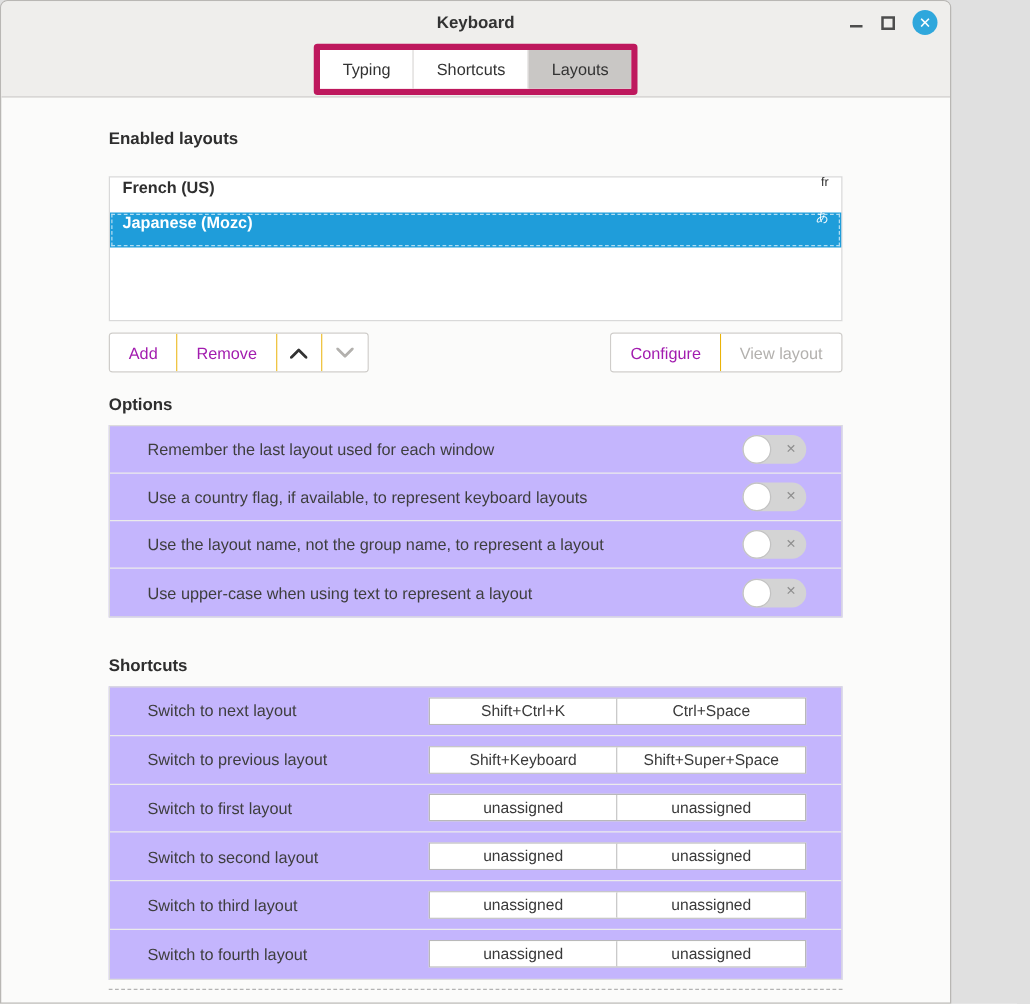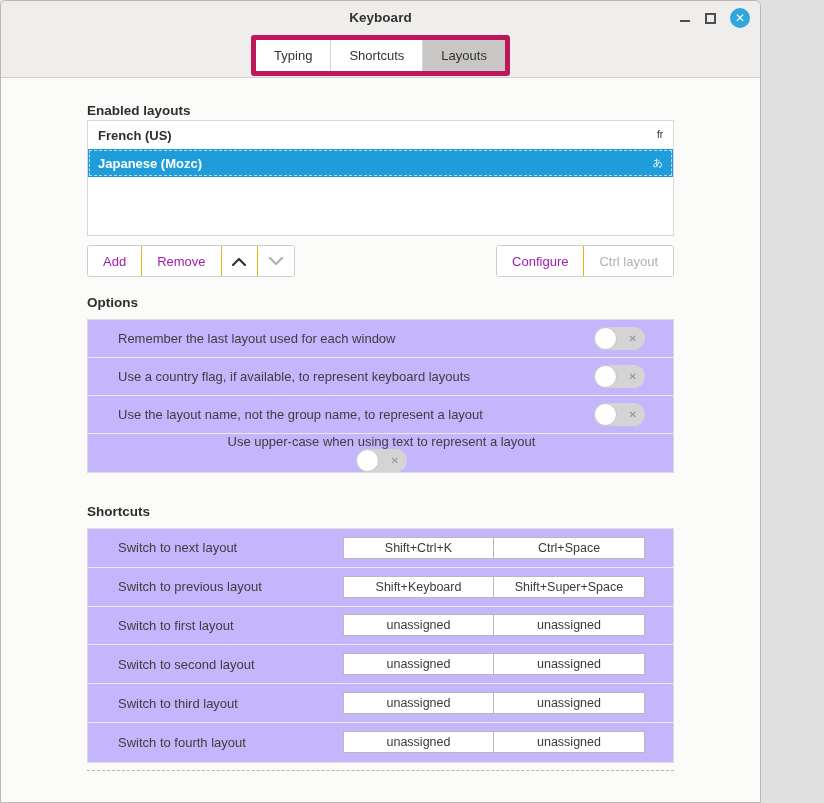--- a/index.html
+++ b/index.html
@@ -36,28 +36,28 @@
   .tab {
     padding: 8px 18px; font-size: 13px; color: #333; background: #ffffff;
     border-right: 1px solid #d6d4d1; min-width: 70px; text-align: center; cursor: pointer;
   }
   .tab:last-child { border-right: none; }
   .tab.active { background: #c9c7c5; }
 
   
   .content { padding: 0 86px; }
   .section-heading { font-size: 13.5px; font-weight: bold; color: #2e2e2e; }
-  .h-layouts { margin-top: 25px; margin-bottom: 2px; }
+  .h-layouts { margin-top: 25px; margin-bottom: 23px; }
   .h-options  { margin-top: 18px; margin-bottom: 9px; }
   .h-shortcuts{ margin-top: 31px; margin-bottom: 9px; }
 
   
   .layout-list { background: #ffffff; border: 1px solid #d9d9d9; height: 116px; }
   .layout-row {
-    display: flex; align-items: center; justify-content: space-between;
+    display: flex; align-items: flex-start; justify-content: space-between;
     height: 28px; padding: 0 10px; cursor: pointer;
   }
   .layout-row .name { font-size: 13px; font-weight: bold; color: #2f2f2f; }
   .layout-row .badge { font-size: 10px; font-weight: normal; color: #2f2f2f; line-height: 1; }
   .layout-row.selected { background: #1f9dda; outline: 1px dashed rgba(255,255,255,0.65); outline-offset: -2px; }
   .layout-row.selected .name, .layout-row.selected .badge { color: #ffffff; }
 
   
   .list-actions { display: flex; justify-content: space-between; margin-top: 9px; }
   .btn-group { display: flex; border: 1px solid #cfcdca; border-radius: 3px; overflow: hidden; background: #fff; height: 32px; }
@@ -69,21 +69,21 @@
   .btn:last-child { border-right: none; }
   .btn.disabled { color: #b3b1ae; cursor: default; }
   .btn.icon-btn { width: 36px; padding: 0; }
 
   
   .box { background: #c4b5fd; border: 1px solid #dcdcdc; }
   .option-row {
     display: flex; align-items: center; justify-content: space-between;
     height: 38px; padding: 0 28px 0 30px; border-bottom: 1px solid #ebebeb;
   }
-  .option-row:last-child { border-bottom: none; flex-direction: column; }
+  .option-row:last-child { border-bottom: none; }
   .option-label { font-size: 13px; color: #3e3e3e; }
 
   .toggle {
     position: relative; width: 51px; height: 23px; border-radius: 12px;
     background: #d4d4d4; cursor: pointer; flex: 0 0 auto;
   }
   .toggle .knob {
     position: absolute; left: 0; top: 0; width: 23px; height: 23px; border-radius: 50%;
     background: #ffffff; border: 1px solid #c3c3c3;
   }
@@ -159,21 +159,21 @@
             </svg>
         </button>
         <button class="btn icon-btn disabled">
           <svg class="chev" width="14" height="9" viewBox="0 0 14 9">
               <polyline points="1,1 7,7 13,1" fill="none" stroke="#b3b1ae" stroke-width="2.2" stroke-linecap="round" stroke-linejoin="round"></polyline>
             </svg>
         </button>
       </div>
       <div class="btn-group">
         <button class="btn">Configure</button>
-        <button class="btn disabled">Ctrl layout</button>
+        <button class="btn disabled">View layout</button>
       </div>
     </div>
 
     <div class="section-heading h-options">Options</div>
 
     <div class="box">
       <div class="option-row">
         <span class="option-label">Remember the last layout used for each window</span>
         <div class="toggle">
           <span class="off-mark">✕</span>

